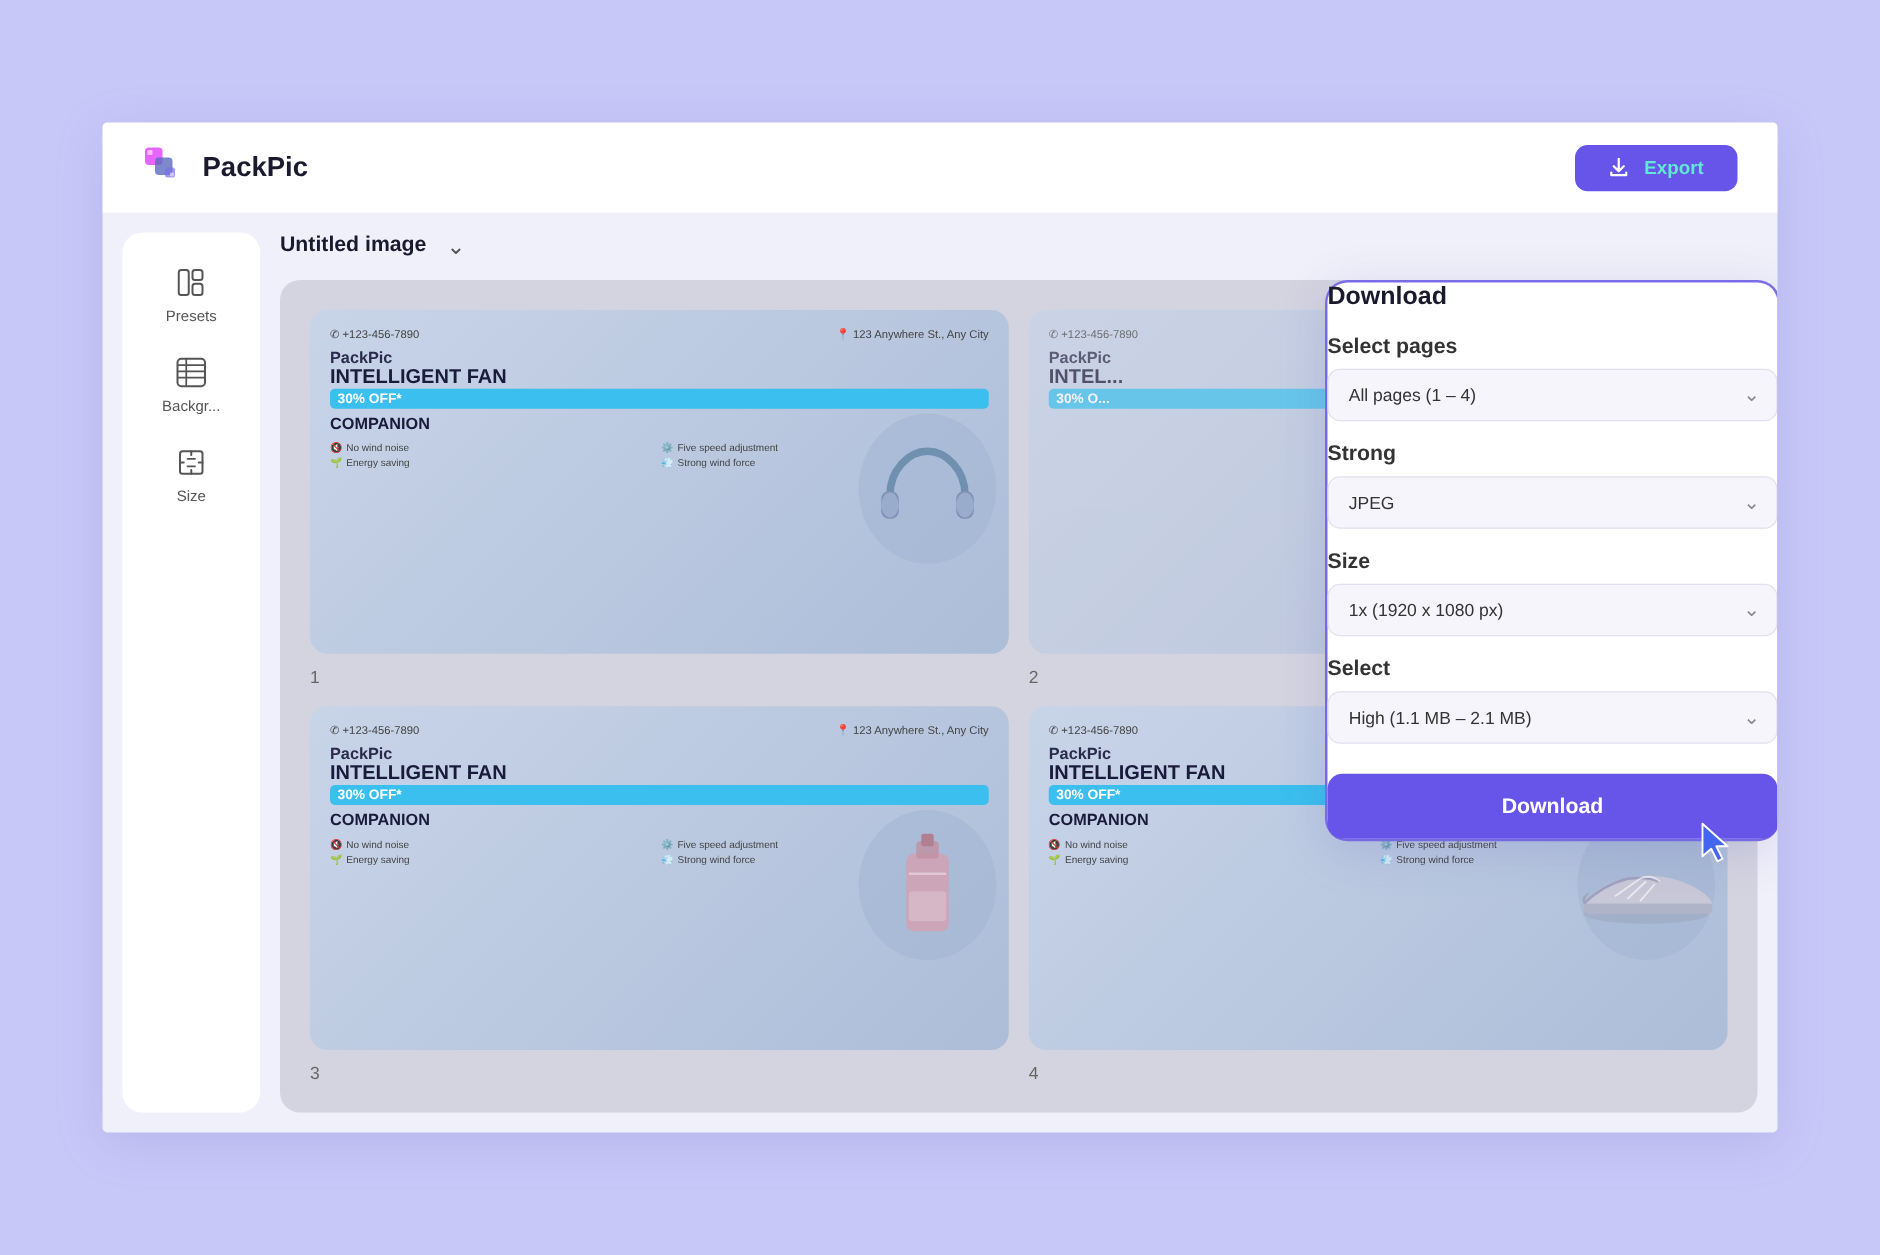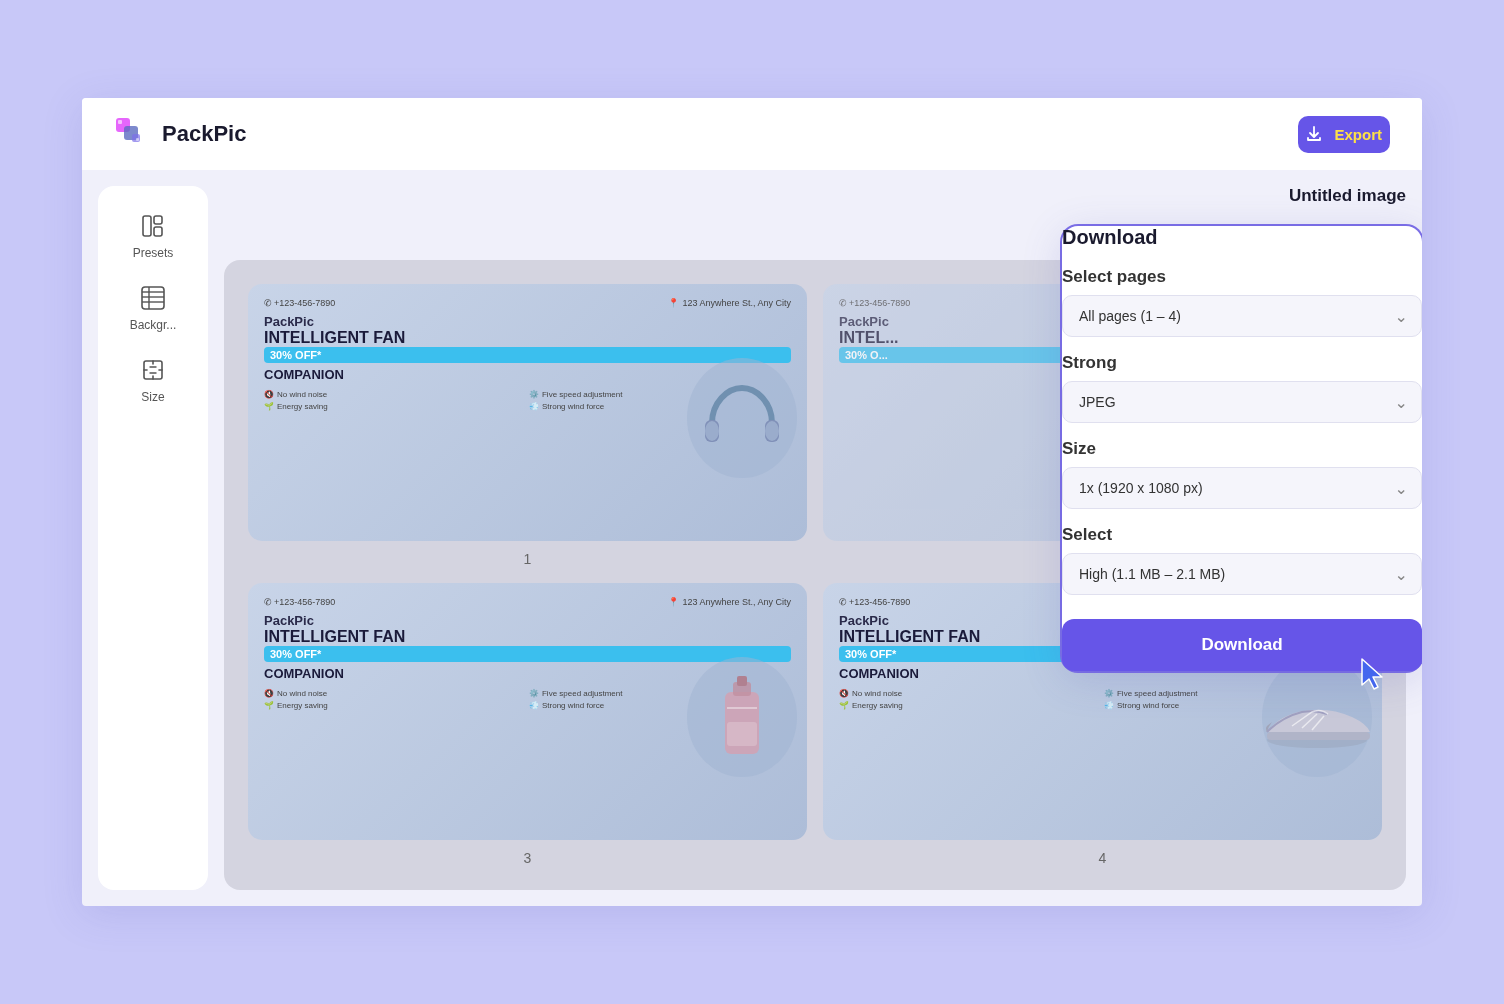--- a/index.html
+++ b/index.html
@@ -41,24 +41,24 @@
       width: 36px;
       height: 36px;
     }
     .logo-text {
       font-size: 22px;
       font-weight: 700;
       color: #1a1a2e;
     }
     .export-btn {
       background: #6655e8;
-      color: #fde047;
+      color: #5eead4;
       border: none;
       border-radius: 10px;
-      padding: 10px 8px;
+      padding: 10px 27px;
       font-size: 15px;
       font-weight: 600;
       cursor: pointer;
       display: flex;
       align-items: center;
       gap: 12px;
     }
     
     .main-content {
       display: flex;
@@ -104,24 +104,23 @@
     
     .canvas-area {
       flex: 1;
       display: flex;
       flex-direction: column;
       padding: 16px;
       position: relative;
     }
     .canvas-toolbar {
       display: flex;
-      align-items: flex-end;
+      align-items: flex-start;
       gap: 16px;
       margin-bottom: 16px;
-      flex-direction: column;
     }
     .image-title {
       font-size: 17px;
       font-weight: 600;
       color: #1a1a2e;
     }
     .title-dropdown-btn {
       background: none;
       border: none;
       cursor: pointer;
@@ -136,21 +135,20 @@
       padding: 24px;
       display: grid;
       grid-template-columns: 1fr 1fr;
       grid-template-rows: 1fr 1fr;
       gap: 16px;
       overflow: hidden;
     }
     .grid-cell {
       display: flex;
       flex-direction: column;
-      align-items: center;
       gap: 10px;
     }
     .card {
       background: #b8c4d8;
       border-radius: 14px;
       flex: 1;
       width: 100%;
       overflow: hidden;
       position: relative;
       display: flex;

